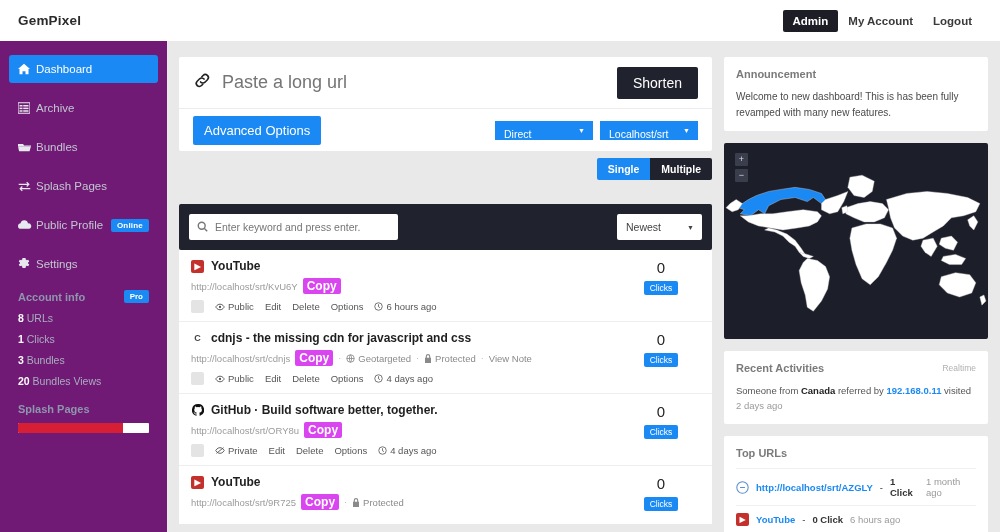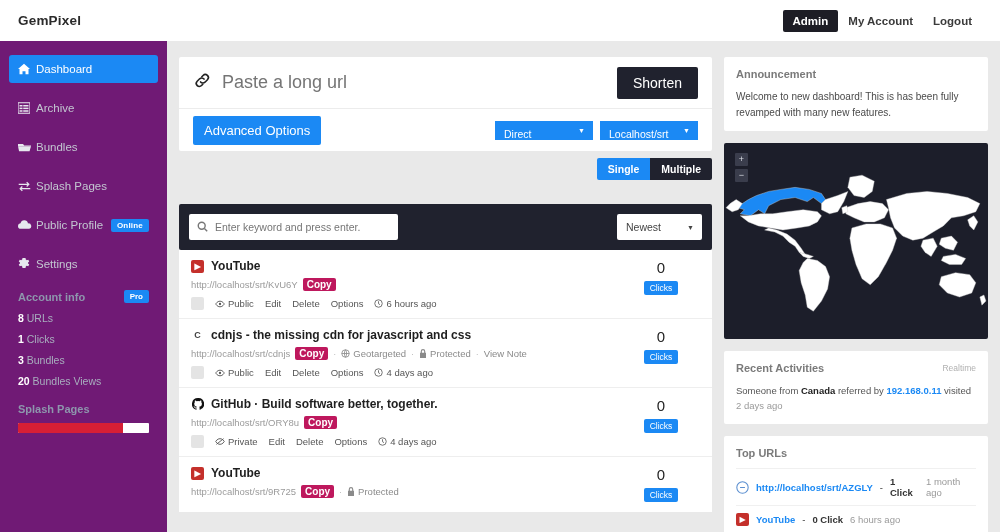--- a/index.html
+++ b/index.html
@@ -173,21 +173,21 @@
   }
   .fav-youtube { background: #c4302b; }
   .fav-cdnjs { background: transparent; color: #444; font-size: 9px; font-weight: bold; }
   .fav-github { background: transparent; color: #111; font-size: 12px; }
   .url-link-row {
     display: flex; align-items: center; gap: 5px;
     font-size: 9.5px; color: #9b9b9b; margin-bottom: 6px; flex-wrap: wrap;
   }
   .url-link-row .u { color: #9b9b9b; }
   .copy-chip {
-    background: #be185d; color: #fff; font-size: 10px; font-weight: bold;
+    background: #d946ef; color: #fff; font-size: 12px; font-weight: bold;
     padding: 1px 4px; border-radius: 2px; cursor: pointer;
   }
   .dot { color: #bbb; font-size: 9px; }
   .meta-tag { color: #8a8a8a; font-size: 9.5px; display: inline-flex; align-items: center; gap: 3px; }
   .meta-tag a { color: #8a8a8a; text-decoration: none; }
   .url-tools {
     display: flex; align-items: center; gap: 11px;
     font-size: 9.5px; color: #666;
   }
   .chk {

